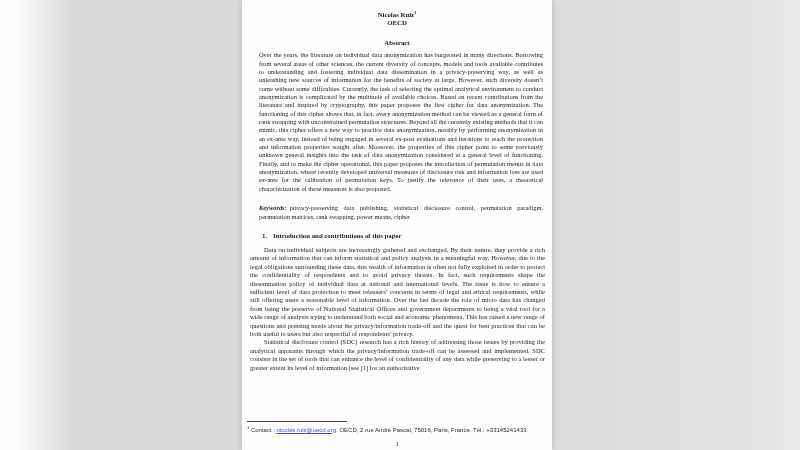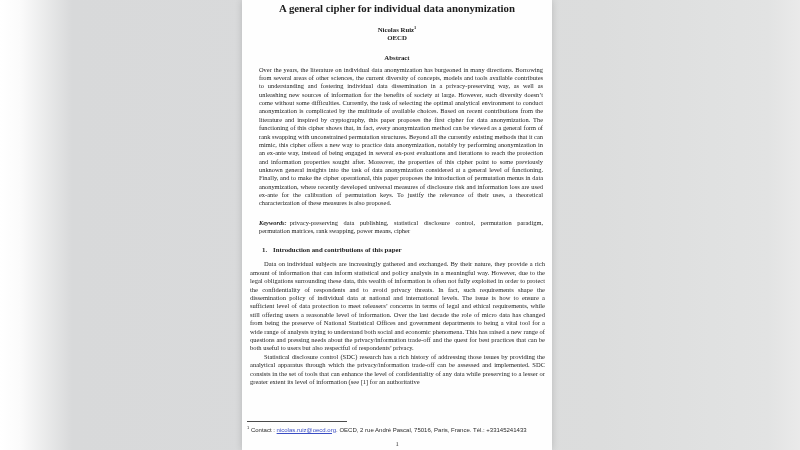--- a/index.html
+++ b/index.html
@@ -70,21 +70,20 @@
     margin-top: 6px; text-align: center;
     font-size: 6.5px; line-height: 8px; color: #333;
   }
 </style>
 </head>
 <body>
 
 <div class="backdrop">
   <div class="page">
 
-    <h1 class="title">A general cipher for individual data anonymization</h1>
 
     <div class="author-block">
       <div><span>Nicolas Ruiz</span><sup>1</sup></div>
       <div>OECD</div>
     </div>
 
     <div class="abstract-heading">Abstract</div>
 
     <p class="abstract">Over the years, the literature on individual data anonymization has burgeoned in many directions. Borrowing from several areas of other sciences, the current diversity of concepts, models and tools available contributes to understanding and fostering individual data dissemination in a privacy-preserving way, as well as unleashing new sources of information for the benefits of society at large. However, such diversity doesn’t come without some difficulties. Currently, the task of selecting the optimal analytical environment to conduct anonymization is complicated by the multitude of available choices. Based on recent contributions from the literature and inspired by cryptography, this paper proposes the first cipher for data anonymization. The functioning of this cipher shows that, in fact, every anonymization method can be viewed as a general form of rank swapping with unconstrained permutation structures. Beyond all the currently existing methods that it can mimic, this cipher offers a new way to practice data anonymization, notably by performing anonymization in an ex-ante way, instead of being engaged in several ex-post evaluations and iterations to reach the protection and information properties sought after. Moreover, the properties of this cipher point to some previously unknown general insights into the task of data anonymization considered at a general level of functioning. Finally, and to make the cipher operational, this paper proposes the introduction of permutation menus in data anonymization, where recently developed universal measures of disclosure risk and information loss are used ex-ante for the calibration of permutation keys. To justify the relevance of their uses, a theoretical characterization of these measures is also proposed.</p>
 

